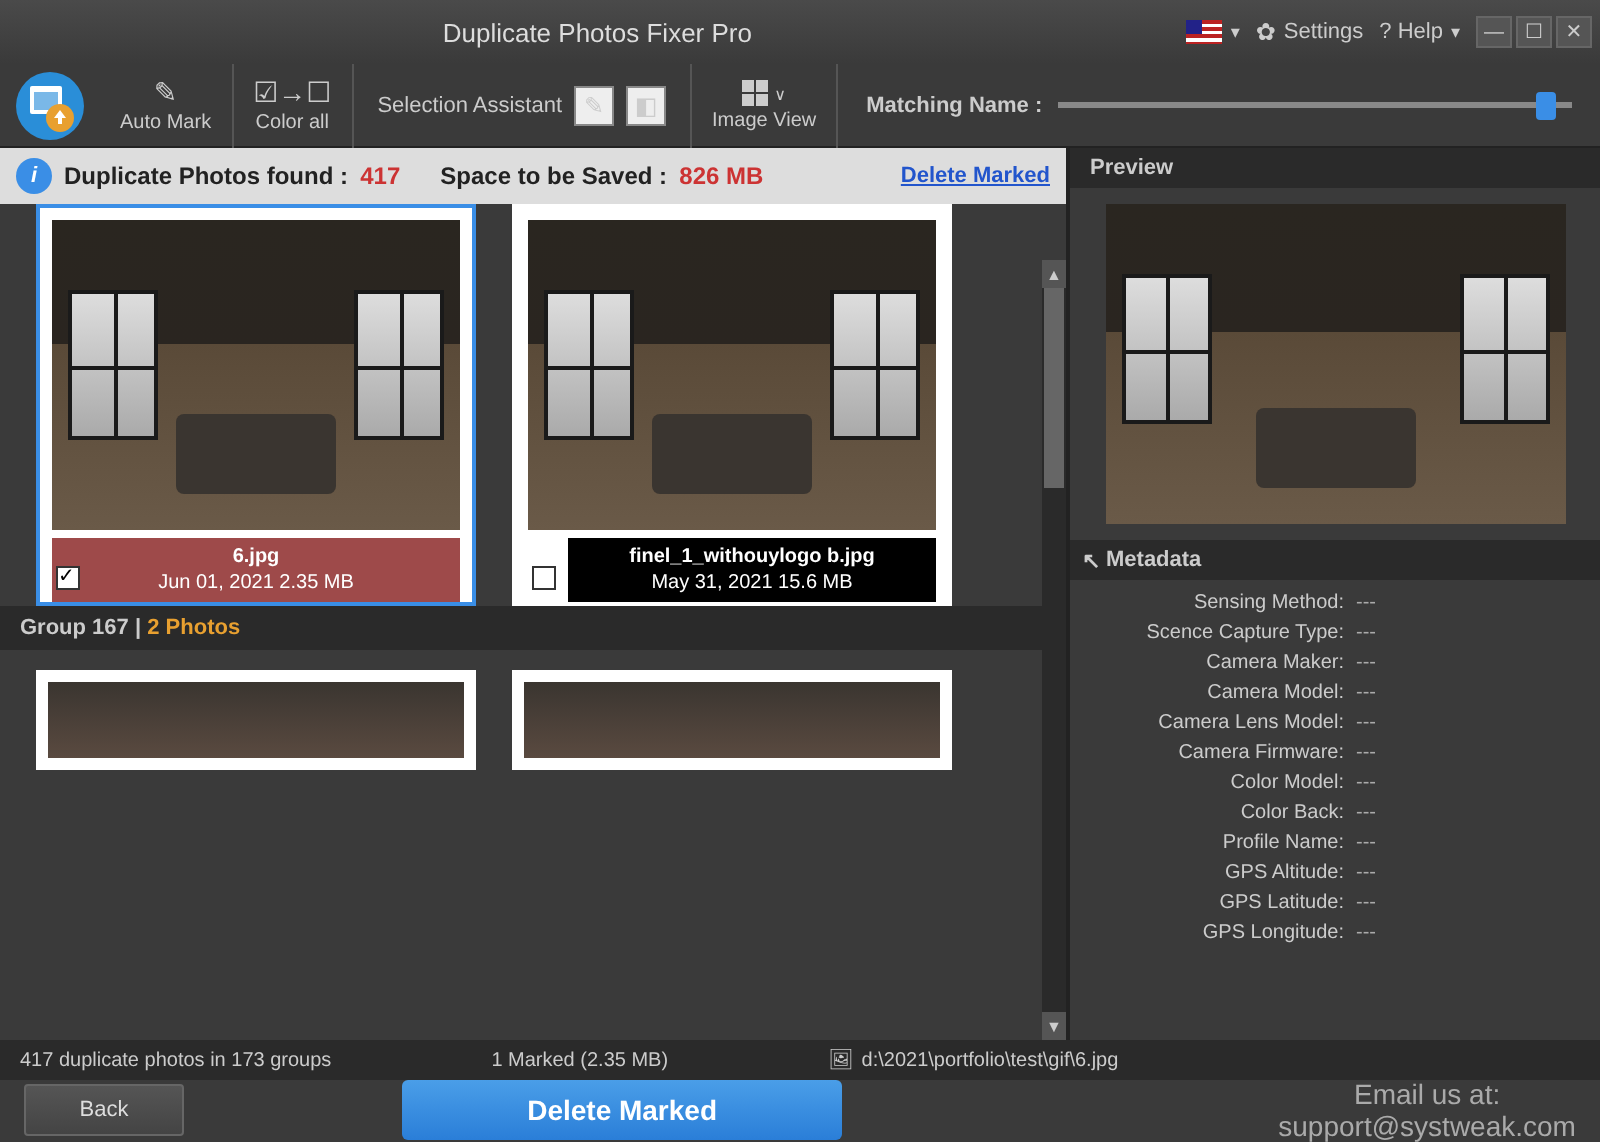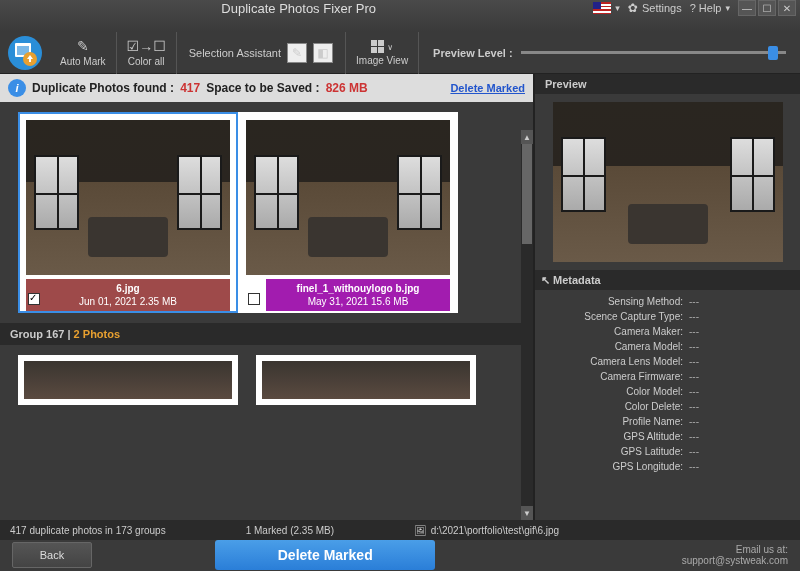--- a/index.html
+++ b/index.html
@@ -1,17 +1,17 @@
 <!DOCTYPE html>
 <html><head>
 <meta charset="utf-8">
 <style>
 * { margin:0; padding:0; box-sizing:border-box; font-family:Arial,sans-serif; }
 body { width:800px; height:571px; background:#3a3a3a; color:#ccc; font-size:11px; overflow:hidden; }
-.titlebar { height:24px; background:linear-gradient(#4a4a4a,#3a3a3a); display:flex; align-items:flex-end; padding:16px 4px; }
+.titlebar { height:24px; background:linear-gradient(#4a4a4a,#3a3a3a); display:flex; align-items:center; padding:16px 4px; }
 .titlebar .title { flex:1; text-align:center; font-size:13px; color:#ddd; }
 .titlebar .ctrl { display:flex; gap:2px; align-items:center; }
 .titlebar .btn { width:18px; height:16px; background:#555; border:1px solid #666; display:flex; align-items:center; justify-content:center; font-size:10px; color:#ccc; cursor:pointer; }
 .flag { width:18px; height:12px; background:linear-gradient(to bottom,#b22 0%,#b22 15%,#fff 15%,#fff 30%,#b22 30%,#b22 45%,#fff 45%,#fff 60%,#b22 60%,#b22 75%,#fff 75%,#fff 90%,#b22 90%); position:relative; margin-right:2px;}
 .flag::before{content:"";position:absolute;width:8px;height:7px;background:#228;left:0;top:0;}
 .toolbar { height:42px; background:#3a3a3a; display:flex; align-items:center; border-bottom:1px solid #222; }
 .logo { width:50px; height:42px; display:flex; align-items:center; justify-content:center;}
 .logo-svg{width:36px;height:36px;}
 .tbtn { padding:4px 10px; text-align:center; border-right:1px solid #555; height:42px; display:flex; flex-direction:column; justify-content:center; align-items:center; font-size:10px; color:#ccc; cursor:pointer;}
 .tbtn .ic{font-size:14px;margin-bottom:2px;}
@@ -26,58 +26,58 @@
 .slider .thumb{position:absolute;right:8px;top:-5px;width:10px;height:14px;background:#3a8ee6;border-radius:2px;}
 .main { display:flex; height:446px; }
 .left { width:535px; display:flex; flex-direction:column; border-right:2px solid #222;}
 .stats { height:28px; background:#ddd; display:flex; align-items:center; padding:0 8px; gap:6px; color:#222; font-size:11px;}
 .info-ic{width:18px;height:18px;border-radius:50%;background:#3a8ee6;color:#fff;display:flex;align-items:center;justify-content:center;font-weight:bold;font-style:italic;}
 .stats b{color:#c33;font-size:12px;}
 .stats a{color:#2255cc;text-decoration:underline;margin-left:auto;font-weight:bold;cursor:pointer;}
 .results{flex:1;overflow:hidden;background:#3a3a3a;position:relative;}
 .grouphdr{background:#2a2a2a;padding:5px 10px;font-size:11px;color:#ccc;font-weight:bold;}
 .grouphdr .or{color:#e8a030;}
-.thumbs{display:flex;padding:10px 18px;}
+.thumbs{display:flex;gap:18px;padding:0 18px;}
 .card{width:220px;border:2px solid #3a8ee6;background:#fff;padding:6px 6px 0 6px;position:relative;}
 .card.green{border:2px solid #fff;}
 .thumb-img{width:100%;height:155px;background:#1a1a1a;position:relative;overflow:hidden;}
 .room{position:absolute;inset:0;background:linear-gradient(180deg,#2a2620 0%,#2a2520 40%,#5a4a38 40%,#6a5a48 100%);}
 .window{position:absolute;width:45px;height:75px;background:linear-gradient(180deg,#ddd 0%,#aaa 100%);border:2px solid #1a1a1a;top:35px;}
 .window.l{left:8px;}.window.r{right:8px;}
 .window::before,.window::after{content:"";position:absolute;background:#1a1a1a;}
 .window::before{left:50%;width:2px;height:100%;}
 .window::after{top:50%;height:2px;width:100%;}
 .bed{position:absolute;bottom:18px;left:50%;transform:translateX(-50%);width:80px;height:40px;background:#3a3530;border-radius:4px;}
 .cap{padding:4px;text-align:center;color:#fff;font-size:10px;margin-top:4px;}
 .cap.red{background:#9e4a4a;}
-.cap.grn{background:#a21caf;margin-left:20px;}
+.cap.grn{background:#000000;margin-left:20px;}
 .cap .fn{font-weight:bold;margin-bottom:2px;}
 .chk{position:absolute;bottom:6px;left:8px;width:12px;height:12px;background:#fff;border:1px solid #333;}
 .chk.on::after{content:"✓";position:absolute;font-size:10px;color:#000;top:-2px;left:0;}
 .thumbs2{display:flex;gap:18px;padding:10px 18px;}
 .card2{width:220px;background:#fff;padding:6px;}
 .card2 .ti{width:100%;height:38px;background:linear-gradient(#3a3530,#5a4a40);position:relative;}
 .scroll{position:absolute;right:0;top:28px;bottom:0;width:12px;background:#2a2a2a;}
 .scroll .sbtn{height:14px;background:#555;display:flex;align-items:center;justify-content:center;font-size:8px;}
 .scroll .strack{position:absolute;top:14px;bottom:14px;left:0;right:0;}
 .scroll .sthumb{position:absolute;top:0;height:100px;left:1px;right:1px;background:#666;}
 .right{flex:1;display:flex;flex-direction:column;background:#3a3a3a;}
 .rhdr{background:#2a2a2a;padding:4px 10px;font-weight:bold;font-size:11px;}
 .preview{padding:8px;display:flex;justify-content:center;}
 .preview .pv{width:230px;height:160px;background:#1a1a1a;position:relative;overflow:hidden;}
-.meta{flex:1;overflow:hidden;padding:4px 14px;}
+.meta{flex:1;overflow:hidden;padding:4px 3px;}
 .mrow{display:flex;padding:2px 10px;font-size:10px;}
 .mrow .k{width:130px;text-align:right;color:#ccc;padding-right:6px;}
 .mrow .v{color:#aaa;}
 .status{height:20px;background:#2a2a2a;display:flex;align-items:center;padding:0 10px;font-size:10px;gap:80px;}
 .status .path{display:flex;align-items:center;gap:4px;}
 .bottom{height:29px;background:#3a3a3a;display:flex;align-items:center;padding:12px 12px;}
 .backbtn{width:80px;height:26px;background:linear-gradient(#555,#444);border:1px solid #666;color:#ddd;display:flex;align-items:center;justify-content:center;border-radius:2px;cursor:pointer;}
 .delbtn{width:220px;height:30px;background:linear-gradient(#4a9ee8,#2a7ed8);color:#fff;font-weight:bold;font-size:14px;display:flex;align-items:center;justify-content:center;border-radius:3px;cursor:pointer;margin:0 auto;}
-.email{margin-left:auto;text-align:right;font-size:10px;color:#aaa;}
+.email{margin-left:auto;text-align:center;font-size:14px;color:#aaa;}
 </style>
 </head>
 <body>
 
 <div class="titlebar">
   <span class="title">Duplicate Photos Fixer Pro</span>
   <div class="ctrl">
     <span class="flag"></span>
     <span style="font-size:9px;margin-right:6px;">▾</span>
     <span style="font-size:12px;margin-right:2px;">✿</span>
@@ -119,33 +119,33 @@
           <div></div>
           <div></div>
           <div></div>
           <div></div>
         </div>
       <span style="font-size:8px;">∨</span>
     </div>
     <span>Image View</span>
   </div>
   <div class="match">
-    <label>Preview Level :</label>
+    <label>Matching Name :</label>
     <div class="slider">
         <div class="thumb"></div>
       </div>
   </div>
 </div>
 
 <div class="main">
   <div class="left">
     <div class="stats">
       <div class="info-ic">i</div>
       <span><b style="color:#222">Duplicate Photos found :</b>&nbsp;&nbsp;<b>417</b></span>
-      <span style=""><b style="color:#222">Space to be Saved :</b>&nbsp;&nbsp;<b>826 MB</b></span>
+      <span style="margin-left:14px;"><b style="color:#222">Space to be Saved :</b>&nbsp;&nbsp;<b>826 MB</b></span>
       <a>Delete Marked</a>
     </div>
     <div class="results">
       <div class="thumbs">
         <div class="card">
           <div class="thumb-img">
             <div class="room">
                 <div class="window l"></div>
                 <div class="window r"></div>
                 <div class="bed"></div>
@@ -230,21 +230,21 @@
         </div>
         <div class="mrow">
           <div class="k">Camera Firmware:</div>
           <div class="v">---</div>
         </div>
         <div class="mrow">
           <div class="k">Color Model:</div>
           <div class="v">---</div>
         </div>
         <div class="mrow">
-          <div class="k">Color Delete:</div>
+          <div class="k">Color Back:</div>
           <div class="v">---</div>
         </div>
         <div class="mrow">
           <div class="k">Profile Name:</div>
           <div class="v">---</div>
         </div>
         <div class="mrow">
           <div class="k">GPS Altitude:</div>
           <div class="v">---</div>
         </div>

